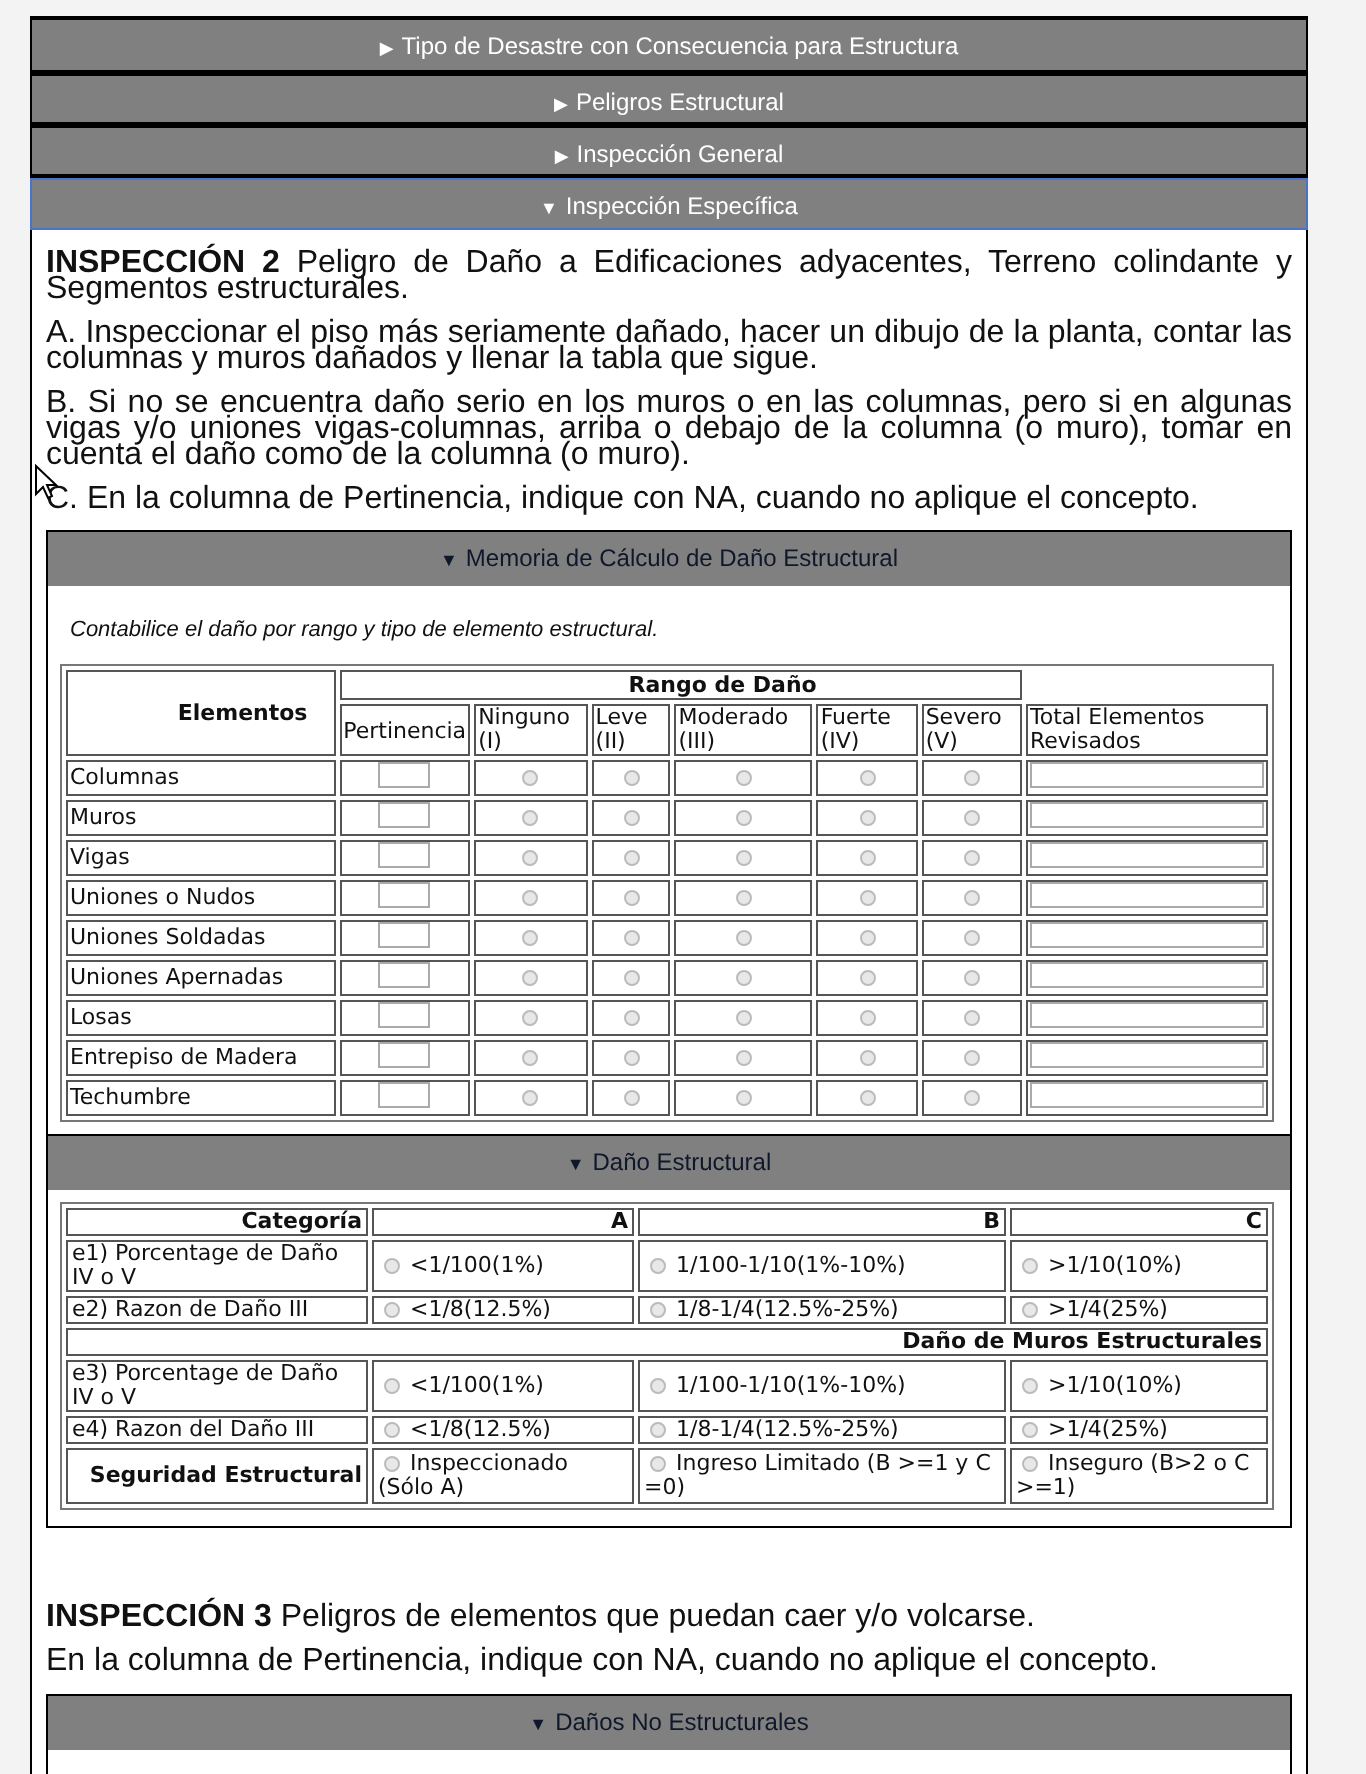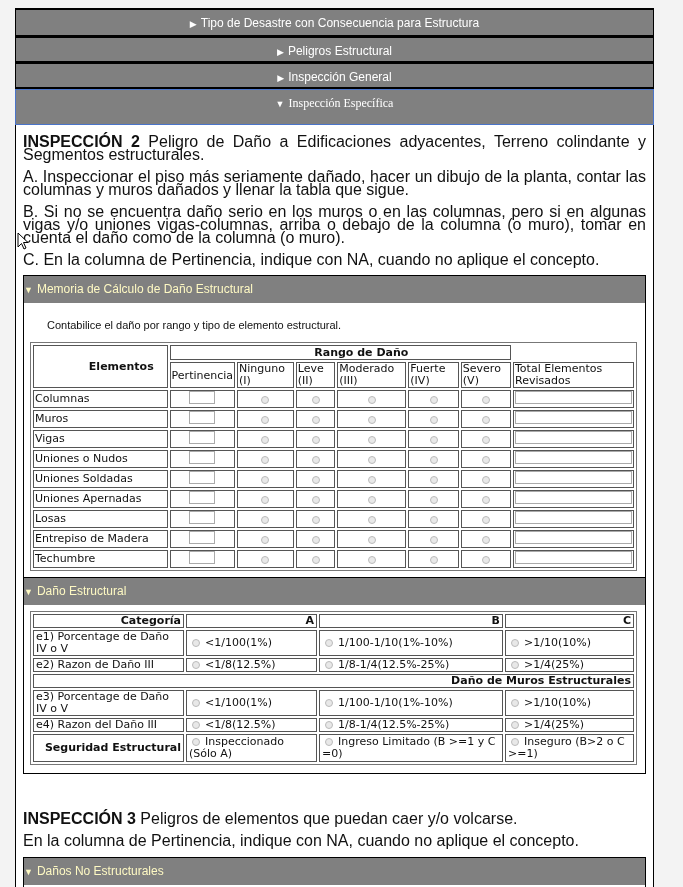--- a/index.html
+++ b/index.html
@@ -12,34 +12,34 @@
   }
   .wrap { position: absolute; left: 15px; top: 8px; width: 639px; }
   .acc-head {
     background: #808080; color: #fff;
     text-align: center; height: 26px; line-height: 26px;
     border: 1px solid #000; border-bottom-width: 2px;
     font-family: "Liberation Sans", sans-serif; font-size: 12px;
     cursor: pointer; box-sizing: border-box;
   }
   .acc-head.first { border-top-width: 2px; height: 29px; line-height: 27px; }
-  .acc-head.active { border: 1px solid #4a74c9; height: 36px; font-family: Liberation Serif, serif; }
+  .acc-head.active { border: 1px solid #4a74c9; height: 26px; }
   .acc-head .arrow { font-size: 9px; margin-right: 4px; }
   .panel {
     background: #fff; border-left: 1px solid #000; border-right: 1px solid #000;
     padding: 10px 7px 0 7px; height: 780px; box-sizing: border-box;
   }
   .panel p { margin: 0 0 9px 0; line-height: 13px; font-family: "Liberation Sans", sans-serif; font-size: 16px; text-align: justify; }
   .inner-box { border: 1px solid #000; margin-top: 7px; }
   .inner-head {
-    background: #808080; color: #fef9c3; text-align: left;
+    background: #808080; color: #0f172a; text-align: center;
     height: 27px; line-height: 27px; font-family: "Liberation Sans", sans-serif; font-size: 12px; cursor: pointer;
   }
   .inner-body { padding: 6px 7px 6px 7px; background: #fff; }
-  .inner-body .lead { margin: 10px 0 10px 16px; font-size: 11px; }
+  .inner-body .lead { margin: 10px 0 10px 4px; font-size: 11px; font-style: italic; }
   table.grid { border-collapse: separate; border-spacing: 2px; border: 1px solid #777; width: 100%; margin-left: -1px; }
   table.grid td, table.grid th { border: 1px solid #555; padding: 0 1px; font-size: 11px; vertical-align: middle; }
   table.grid th { font-weight: bold; padding-left: 43px; }
   .txt { display: inline-block; width: 24px; height: 11px; border: 1px solid #aaa; background: #fff; }
   .txt.wide { width: 115px; }
   .radio { display: inline-block; width: 6px; height: 6px; border-radius: 50%; border: 1px solid #bbb; background: #e8e8e8; vertical-align: middle; }
   td.c { text-align: center; }
   table.grid2 { border-collapse: separate; border-spacing: 2px; border: 1px solid #777; width: 100%; margin-left:-1px; }
   table.grid2 td { border: 1px solid #555; padding: 0 2px; font-size: 11px; vertical-align: middle; line-height: 12px; }
   table.grid2 td.b { font-weight: bold; text-align: right; }

